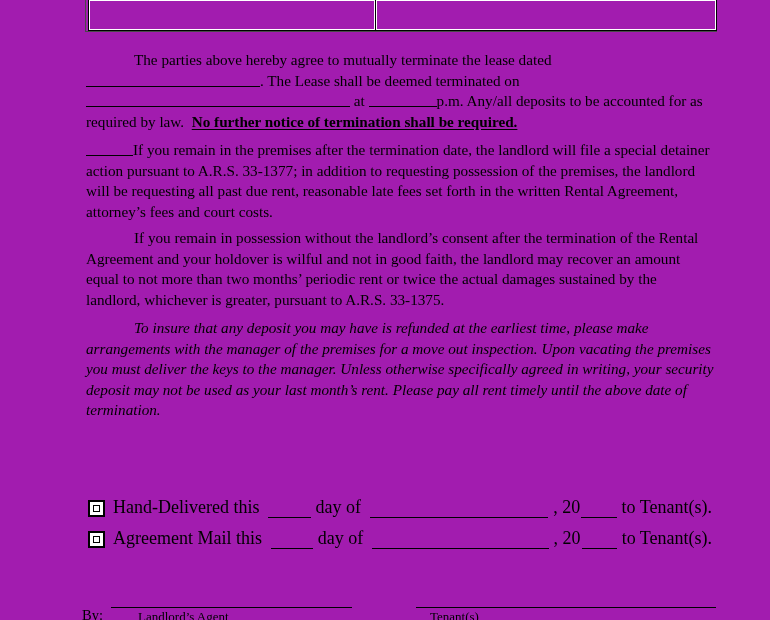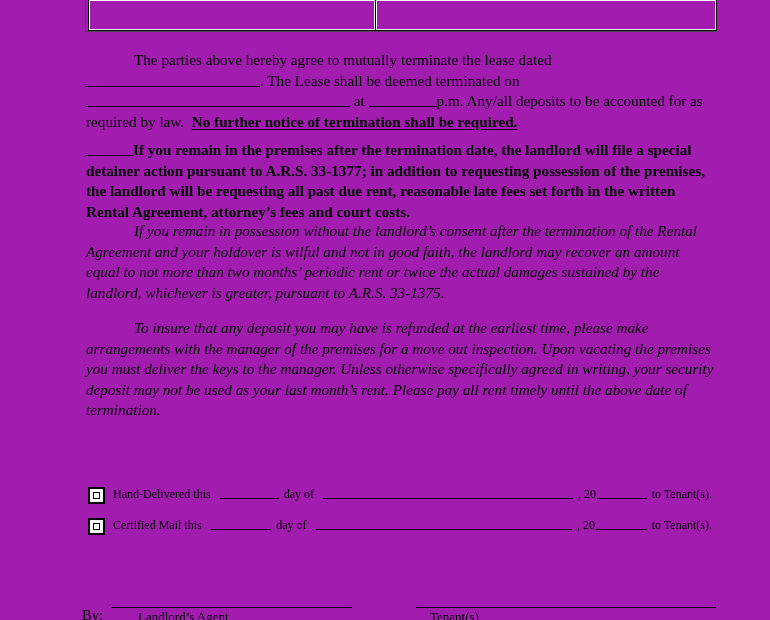--- a/index.html
+++ b/index.html
@@ -99,24 +99,24 @@
   }
 
   
   .delivery {
     position: absolute;
     left: 88px;
     width: 628px;
   }
   .delivery-row {
     display: flex;
-    align-items: flex-start;
+    align-items: flex-end;
     height: 31px;
     white-space: nowrap;
-    font-size: 12px;
+    font-size: 18px;
   }
   .checkbox-glyph {
     position: relative;
     display: inline-block;
     width: 17px;
     height: 17px;
     border: 2px solid #000000;
     box-sizing: border-box;
     margin-right: 8px;
     margin-bottom: 1px;
@@ -202,25 +202,25 @@
       <span class="fill fill-date"></span><span>.</span>
       <span>The Lease shall be deemed terminated on</span>
       <span class="fill fill-on"></span>
       <span>at</span>
       <span class="fill fill-time"></span><span>p.m.</span>
       <span>Any/all deposits to be accounted for as required by law.</span>
       &nbsp;<strong class="bold-ul">No further notice of termination shall be required.</strong>
     </p>
   </div>
 
-  <div class="body-text" style="top:140px;font-weight:bold;">
+  <div class="body-text" style="top:140px;">
     <p class="para tight"><span class="fill fill-blank"></span><span>If you remain in the premises after the termination date, the landlord will file a special detainer action pursuant to A.R.S. 33-1377; in addition to requesting possession of the premises, the landlord will be requesting all past due rent, reasonable late fees set forth in the written Rental Agreement, attorney’s fees and court costs.</span></p>
   </div>
 
-  <div class="body-text" style="top:221px;font-style:italic;">
+  <div class="body-text" style="top:228px;">
     <p class="para tight indent"><span>If you remain in possession without the landlord’s consent after the termination of the Rental Agreement and your holdover is wilful and not in good faith, the landlord may recover an amount equal to not more than two months’ periodic rent or twice the actual damages sustained by the landlord, whichever is greater, pursuant to A.R.S. 33-1375.</span></p>
   </div>
 
   <div class="body-text" style="top:318px;font-style:italic;">
     <p class="para tight indent"><span>To insure that any deposit you may have is refunded at the earliest time, please make arrangements with the manager of the premises for a move out inspection.  Upon vacating the premises you must deliver the keys to the manager.  Unless otherwise specifically agreed in writing, your security deposit may not be used as your last month’s rent.  Please pay all rent timely until the above date of termination.</span></p>
   </div>
 
 
   <div class="delivery" style="top:487px;">
 
@@ -230,21 +230,21 @@
       <span class="d-fill d-fill-day"></span>
       <span class="d-label">day of</span>
       <span class="d-fill d-fill-month"></span>
         <span>, 20</span>
       <span class="d-fill d-fill-year"></span>
       <span class="d-label">to Tenant(s).</span>
     </div>
 
     <div class="delivery-row">
       <span class="checkbox-glyph"></span>
-      <span class="d-label">Certified Mail this</span>
+      <span class="d-label">Agreement Mail this</span>
       <span class="d-fill d-fill-day"></span>
       <span class="d-label">day of</span>
       <span class="d-fill d-fill-month"></span>
         <span>, 20</span>
       <span class="d-fill d-fill-year"></span>
       <span class="d-label">to Tenant(s).</span>
     </div>
 
   </div>
 

